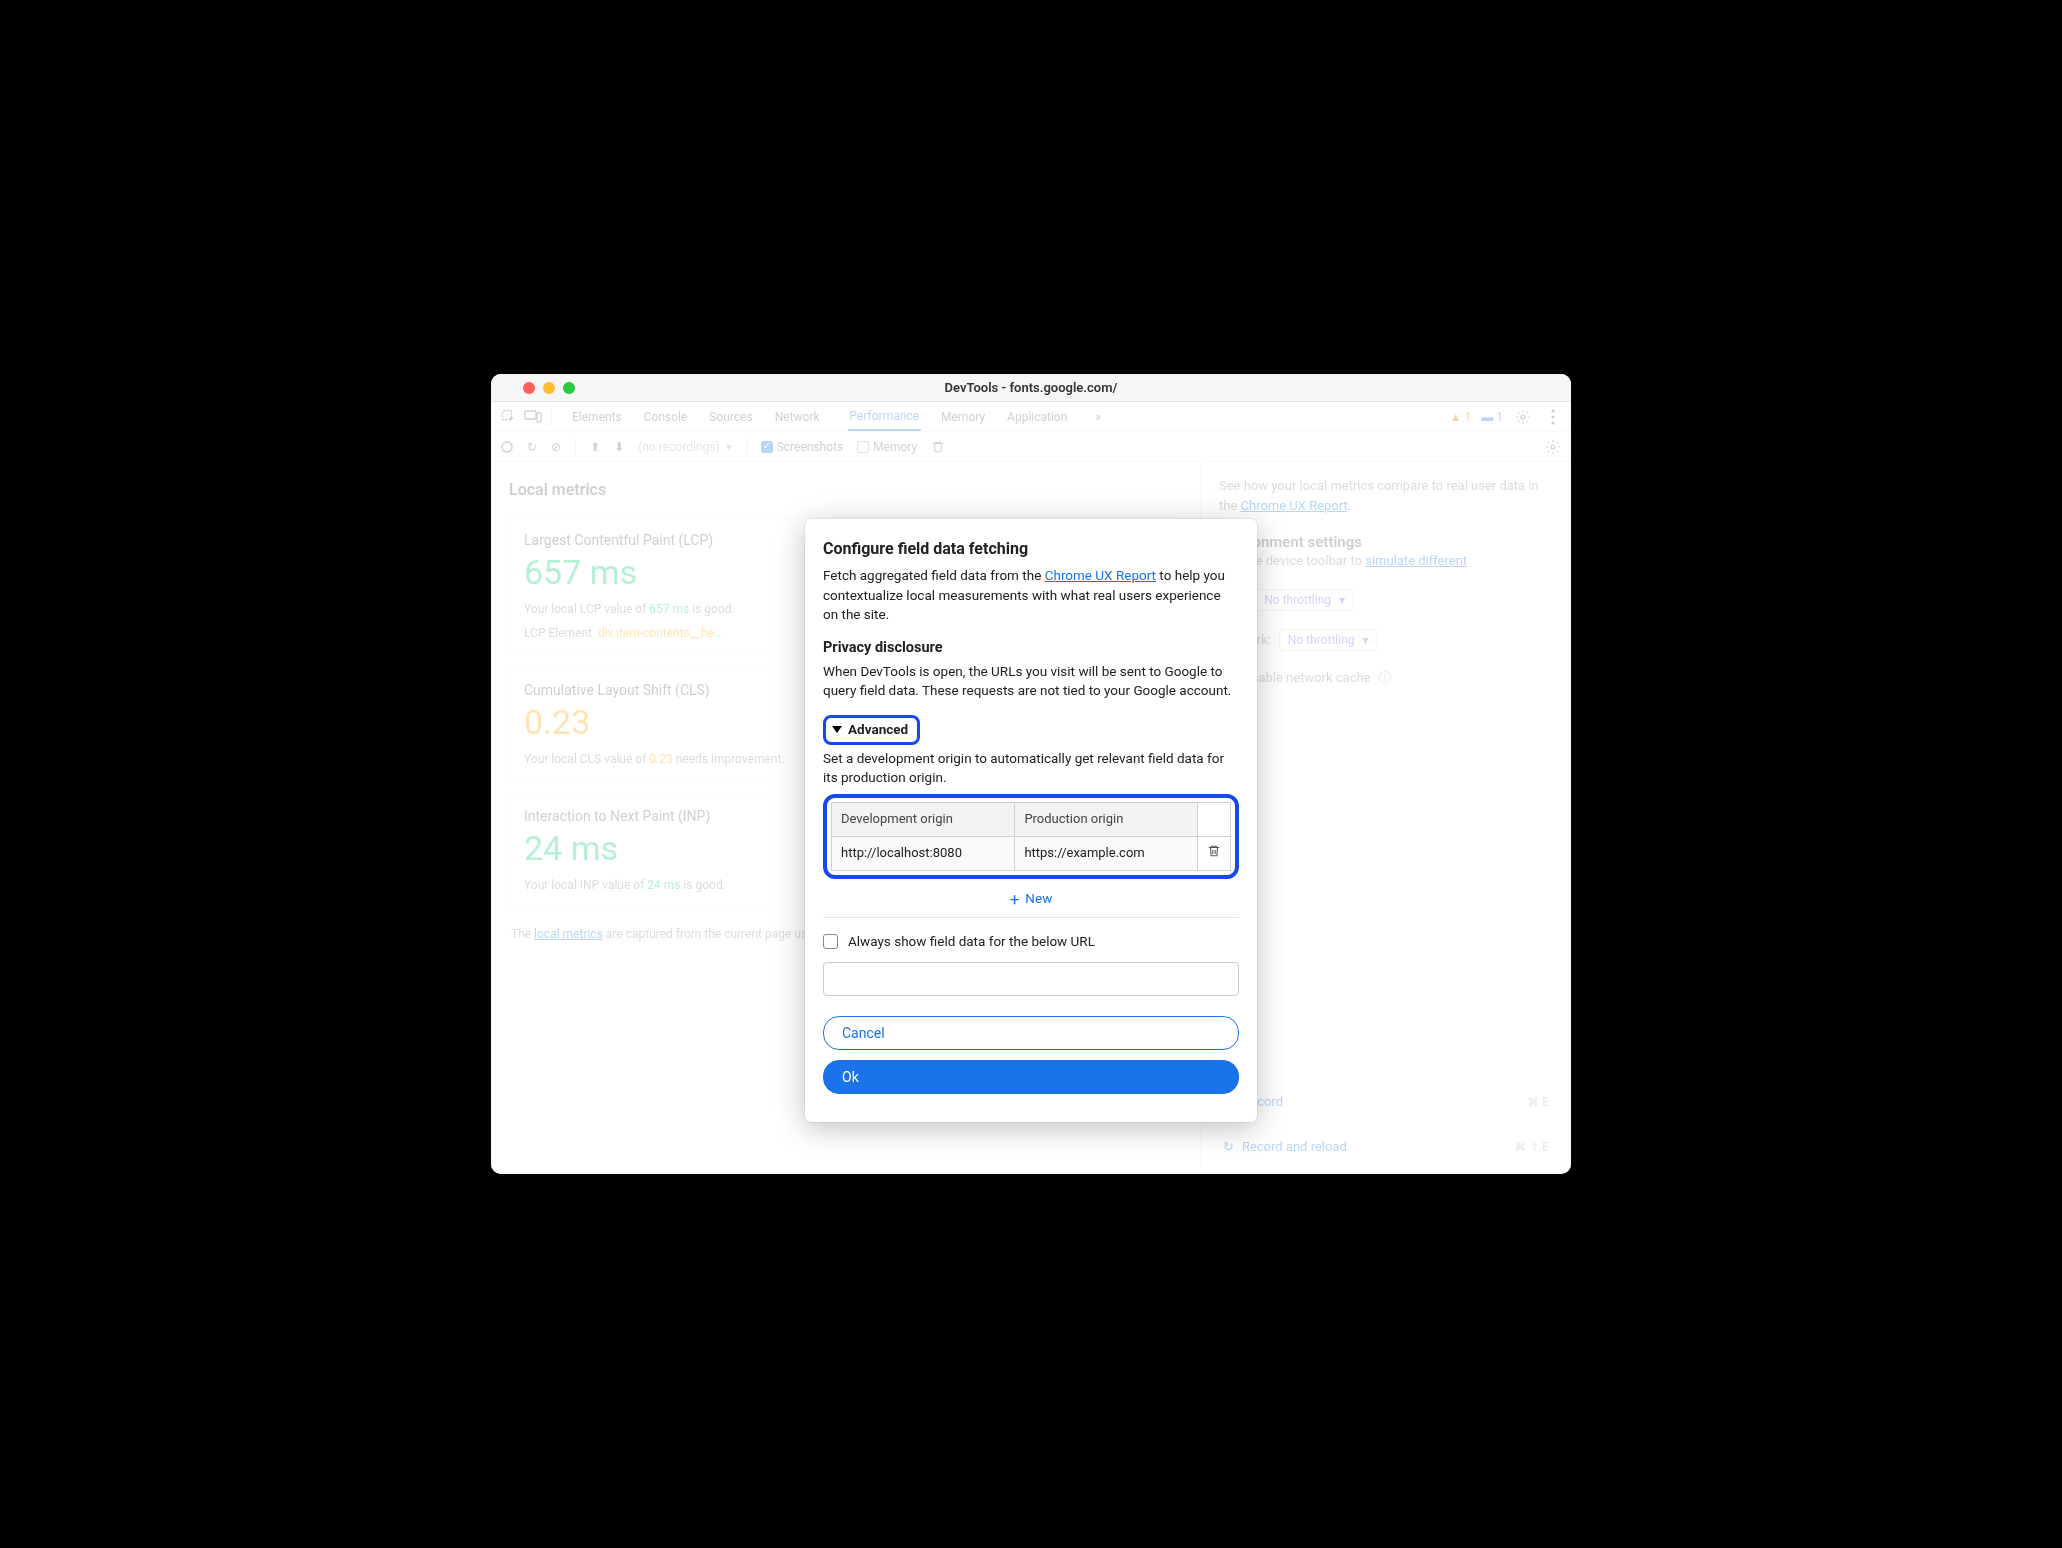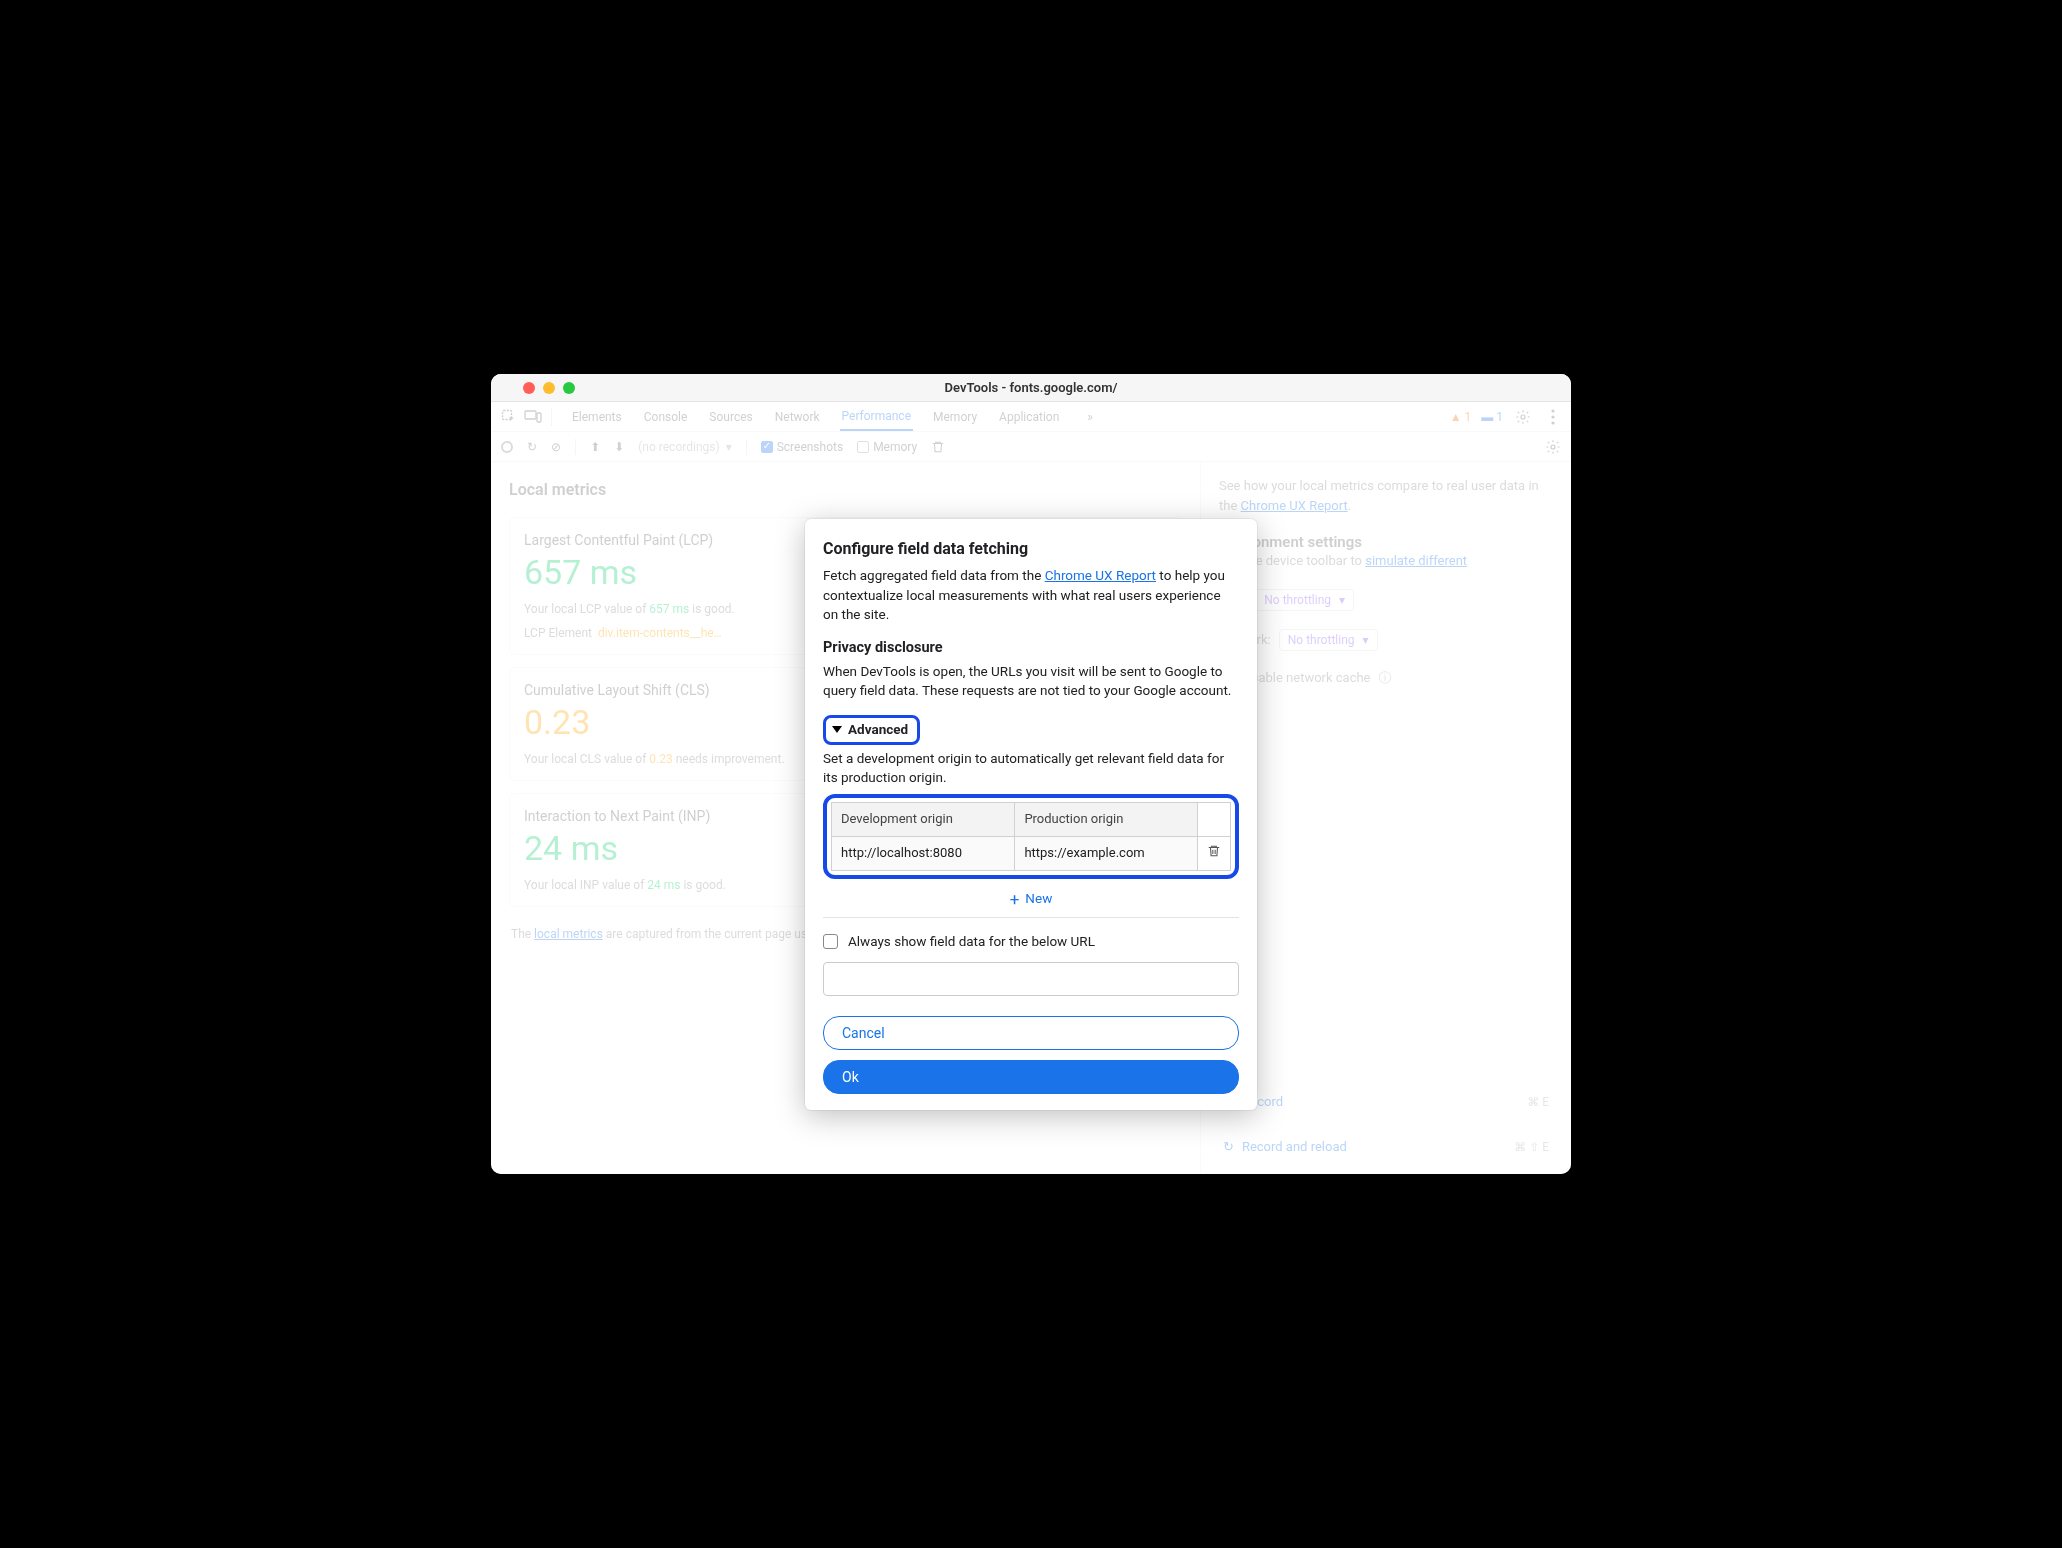--- a/index.html
+++ b/index.html
@@ -64,21 +64,21 @@
   }
   
   .tabs{
     height:30px;border-bottom:1px solid #e8eaed;
     display:flex;align-items:center;padding:0 8px;gap:4px;
     color:var(--grey);font-size:12px;
   }
   .tabs .icon{width:20px;height:20px;display:inline-flex;align-items:center;justify-content:center;color:#5f6368;}
   .tabrow{display:flex;gap:18px;align-items:center;margin-left:10px;}
   .tab{padding:6px 2px;color:var(--grey);}
-  .tab.active{color:var(--blue);border-bottom:2px solid var(--blue);}
+  .tab.active{color:var(--blue);border-bottom:2px solid var(--blue);margin-left:8px;}
   .more{margin-left:8px;color:var(--grey);}
   .tabs-right{margin-left:auto;display:flex;align-items:center;gap:10px;}
   .badge-warn{color:#e8710a;}.badge-info{color:var(--blue);}
   
   .subtoolbar{
     height:30px;border-bottom:1px solid #e8eaed;
     display:flex;align-items:center;padding:0 10px;gap:14px;color:var(--grey);font-size:12px;
   }
   .subtoolbar .rec{width:12px;height:12px;border:2px solid #888;border-radius:50%;}
   .chk{display:flex;align-items:center;gap:4px;}
@@ -110,21 +110,21 @@
   .action-row{display:flex;justify-content:space-between;align-items:center;padding:6px 4px;color:var(--blue);font-size:13px;}
   .kbd{color:#aaa;font-size:12px;}
   
   .dialog{
     position:absolute;
     top:145px;left:50%;transform:translateX(-50%);
     width:452px;
     background:#fff;
     border-radius:6px;
     box-shadow:0 6px 30px rgba(0,0,0,.25),0 0 0 1px rgba(0,0,0,.05);
-    padding:18px 18px 16px;
+    padding:18px 18px 28px;
     z-index:20;
     font-size:13.5px;
     color:#202124;
     line-height:1.45;
   }
   .dialog h2{font-size:16px;font-weight:700;margin:0 0 6px;}
   .dialog h3{font-size:14.5px;font-weight:700;margin:12px 0 4px;}
   .dialog p{margin:0 0 6px;}
   .dialog a{color:var(--blue-link);text-decoration:underline;}
   .adv-callout{

